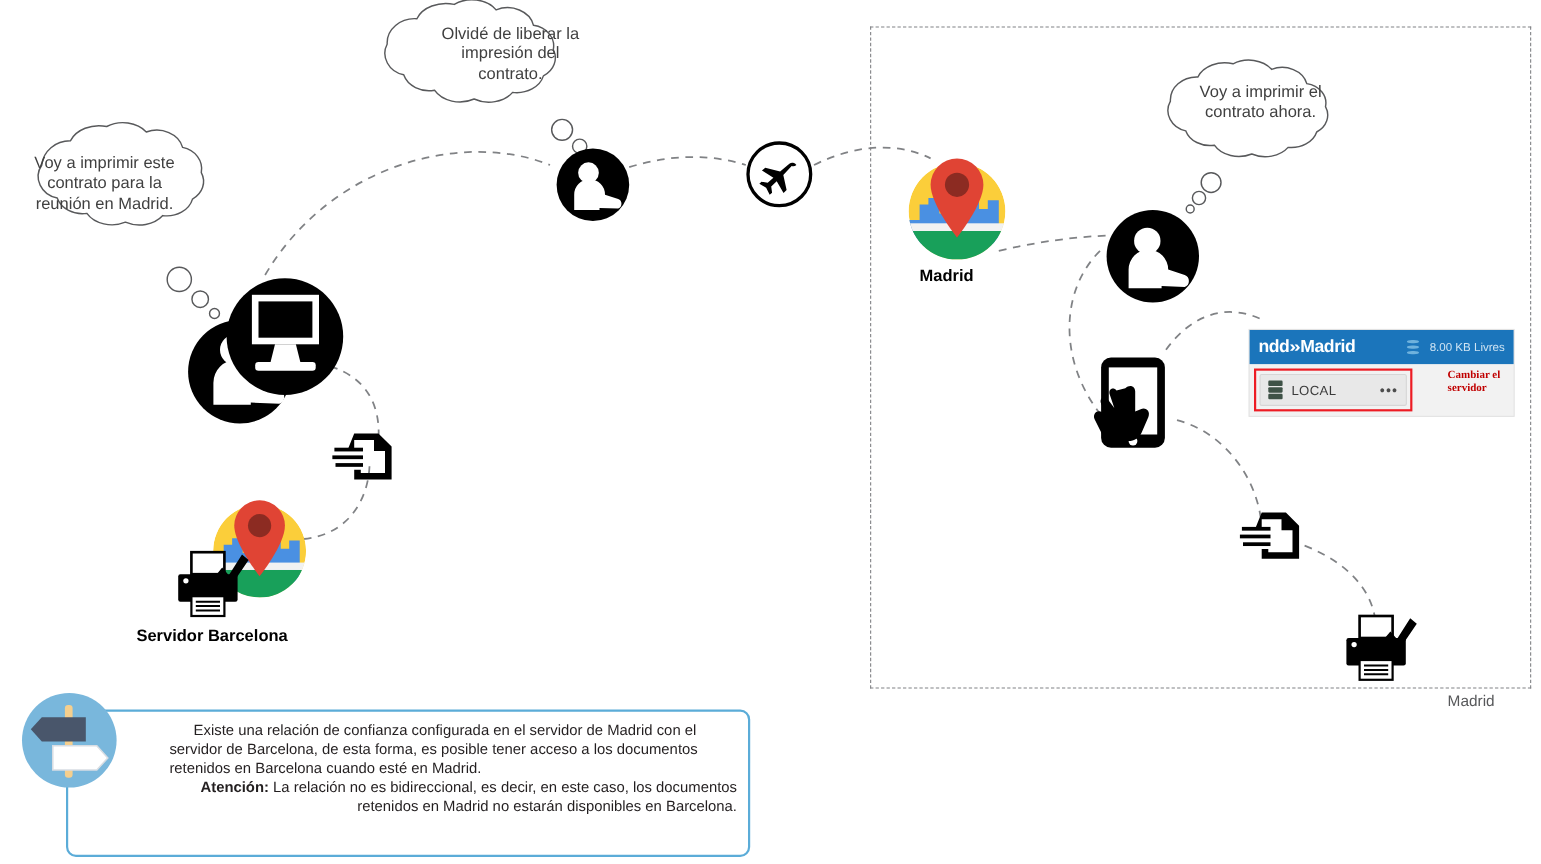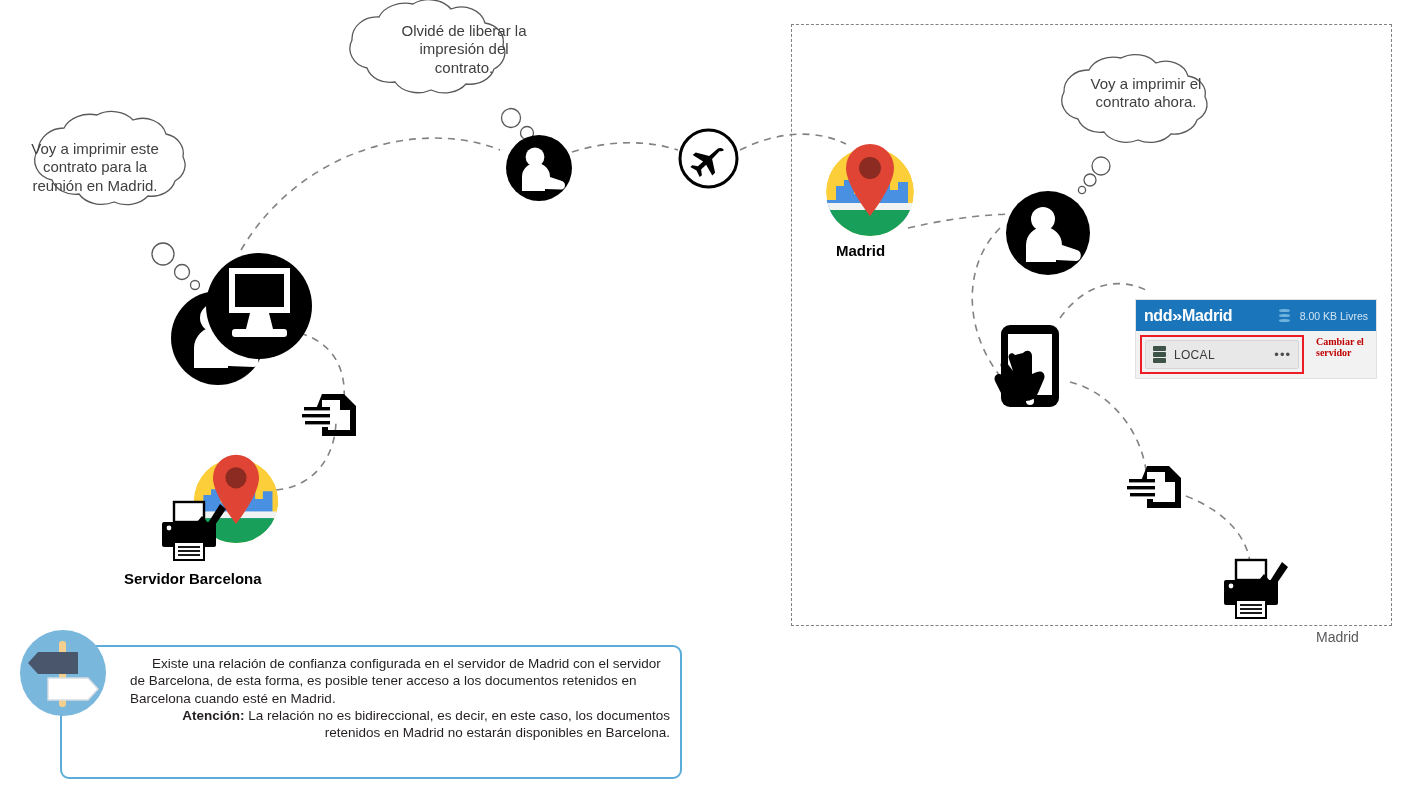--- a/index.html
+++ b/index.html
@@ -60,21 +60,21 @@
   .db-icon{display:inline-block;width:11px;height:13px;position:relative;}
   .db-icon i{
     position:absolute;left:0;width:11px;height:3.4px;background:#6fb2dd;
     border-radius:50%/1.8px;
   }
   .db-icon i:nth-child(1){top:0;}
   .db-icon i:nth-child(2){top:4.8px;}
   .db-icon i:nth-child(3){top:9.6px;}
 
   #server-row-wrap{
-    position:absolute;left:4px;top:35px;width:164px;height:39px;
+    position:absolute;left:4px;top:35px;width:144px;height:39px;
     border:2px solid #ed1c24;box-sizing:border-box;
   }
   #server-row{
     position:absolute;inset:3px;background:#e8e8e8;border:1px solid #d6d6d6;
     display:flex;align-items:center;padding:0 7px;box-sizing:border-box;
     border-radius:2px;
   }
   #server-name{font-size:12px;color:#3b3b3b;margin-left:8px;letter-spacing:.3px;}
   #server-more{margin-left:auto;color:#4d4d4d;font-size:13px;letter-spacing:1px;line-height:0.6;}
   .srv-glyph{width:13px;height:17px;position:relative;display:inline-block;}
@@ -97,21 +97,21 @@
   #note-icon{
     position:absolute;left:20px;top:630px;width:86px;height:86px;
     border-radius:50%;background:#79b7dc;
   }
   #note-body{
     position:absolute;left:130px;top:655px;width:540px;
     font-size:13.5px;line-height:1.28;color:#231f20;
   }
   #note-p2{margin-top:0;text-align:right;}
   #note-p2 b{font-weight:bold;}
-  #note-p1{text-indent:22px;}
+  #note-p1{text-indent:22px;margin-left:24px;}
 
   
   .ic{position:absolute;}
 </style>
 </head>
 <body>
 
 <div id="stage">
 
   <svg class="layer" viewBox="0 0 1401 785" width="1401" height="785">

